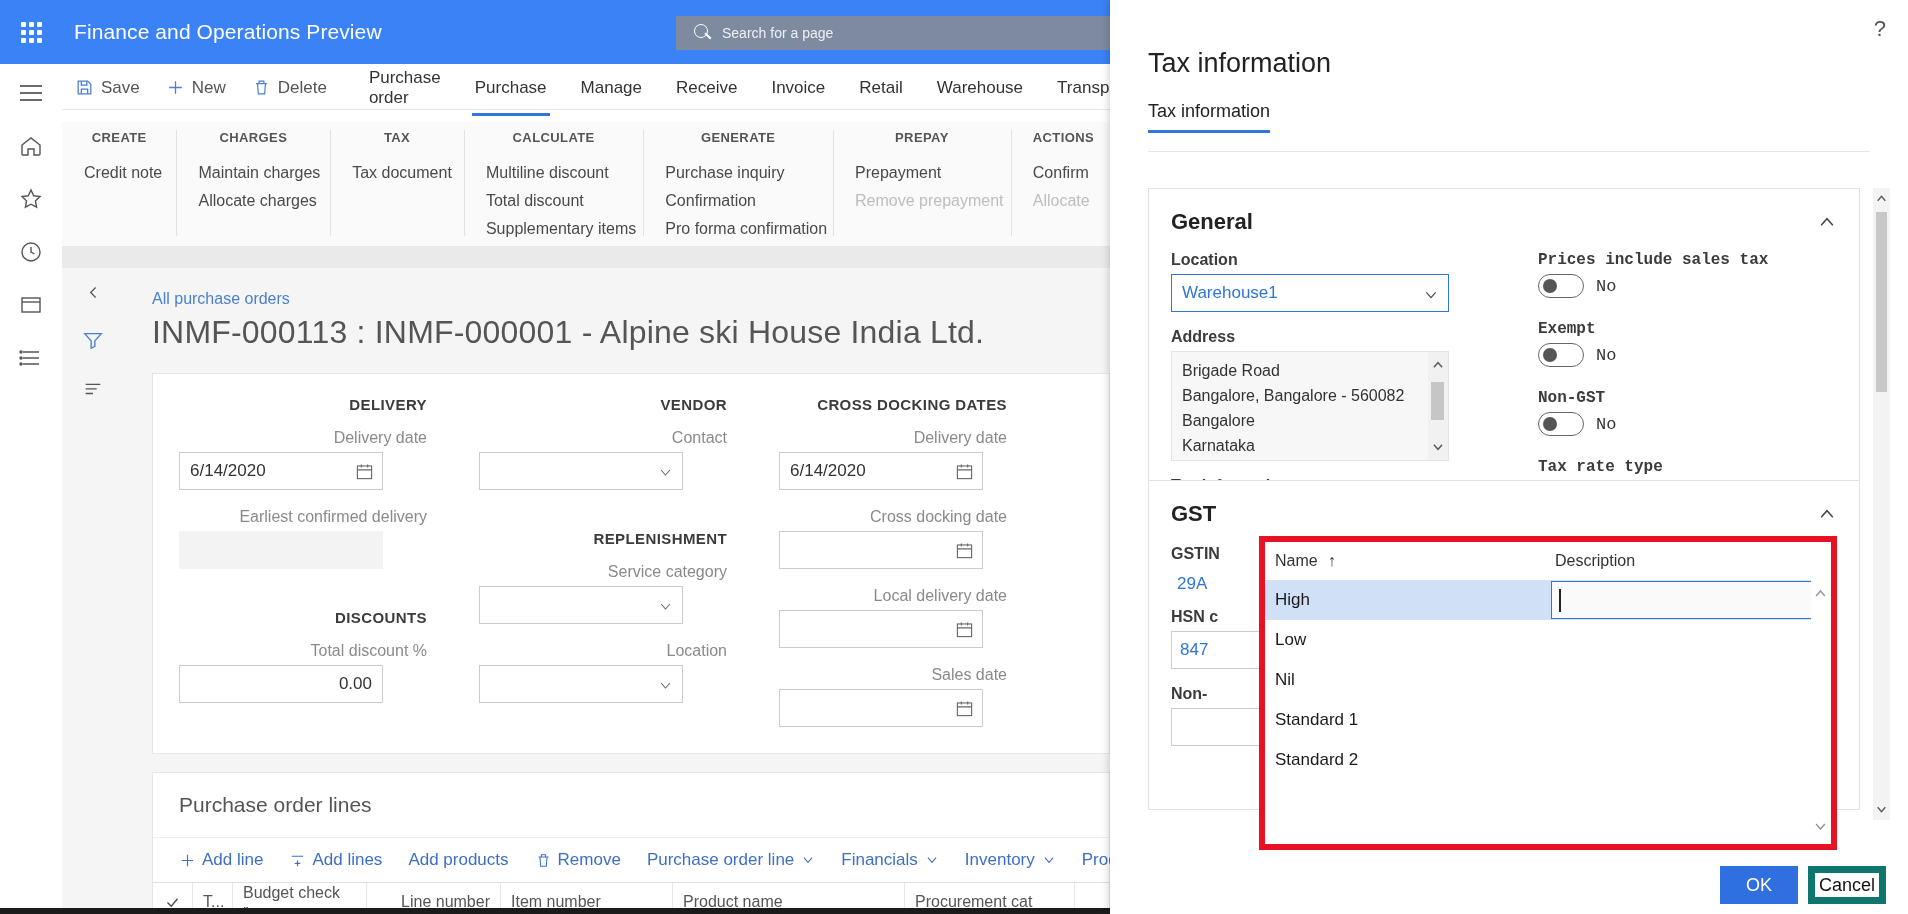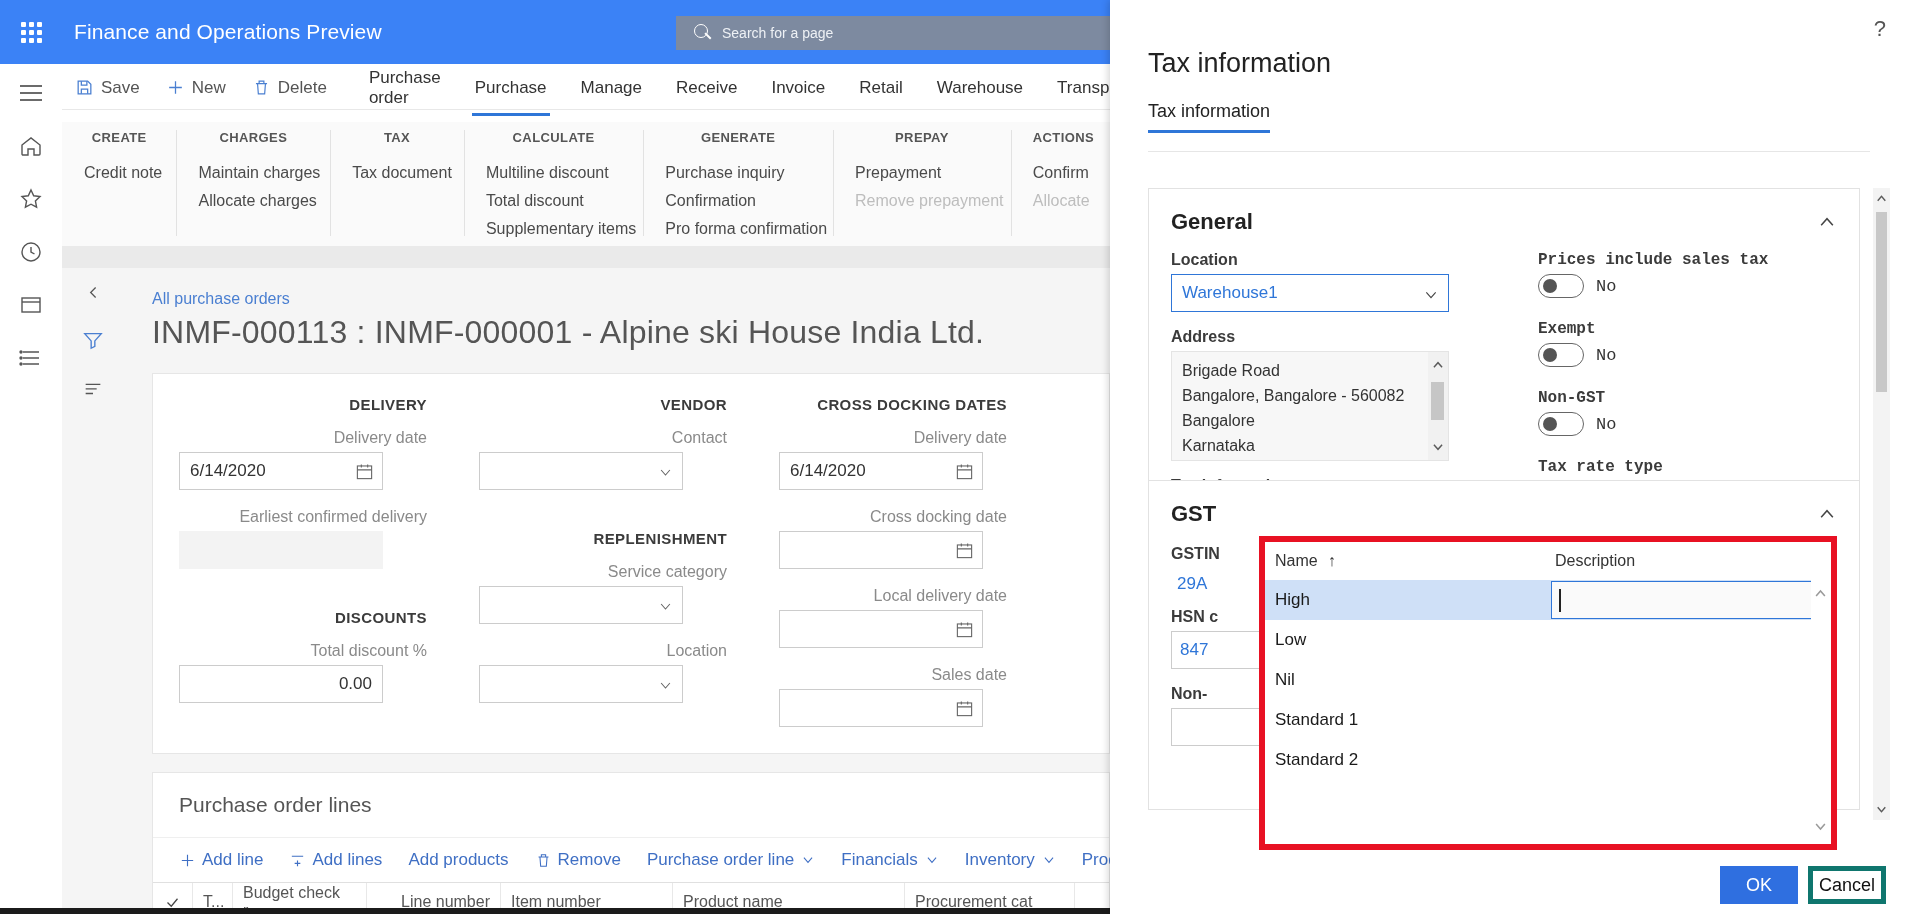--- a/index.html
+++ b/index.html
@@ -149,21 +149,21 @@
   .lk-row .c1 { width: 280px; }
   .lk-editor { position: absolute; left: 286px; top: 1px; width: 280px; height: 38px; border: 1px solid #2f76d8; background: #fafafa; }
   .lk-caret { position: absolute; left: 7px; top: 7px; width: 1.6px; height: 23px; background: #222; }
   .lk-sb { position: absolute; right: 0; top: 36px; bottom: 0; width: 20px; background: #fff; }
   .lk-sb .up, .lk-sb .dn { position: absolute; left: 2px; width: 15px; height: 15px; color: #8a8a8a; }
   .lk-sb .up { top: 8px } .lk-sb .dn { bottom: 10px }
 
   .tp-footer { position: absolute; right: 22px; bottom: 10px; display: flex; }
   .btn { height: 38px; min-width: 78px; display: flex; align-items: center; justify-content: center; font-size: 18px; }
   .btn.ok { background: #2f6fe0; color: #fff; margin-right: 10px; }
-  .btn.cancel { background: #fff; color: #111; border: 5px solid #0f766e; }
+  .btn.cancel { background: #fff; color: #111; border: 7px solid #0f766e; }
 
   .bottombar { position: absolute; left: 0; bottom: 0; width: 1908px; height: 6px; background: #1b1b1b; }
   svg { display: block; }
 </style>
 </head>
 <body>
 
 <div class="topbar">
   <div class="waffle">
     <div class="waffle-grid">

